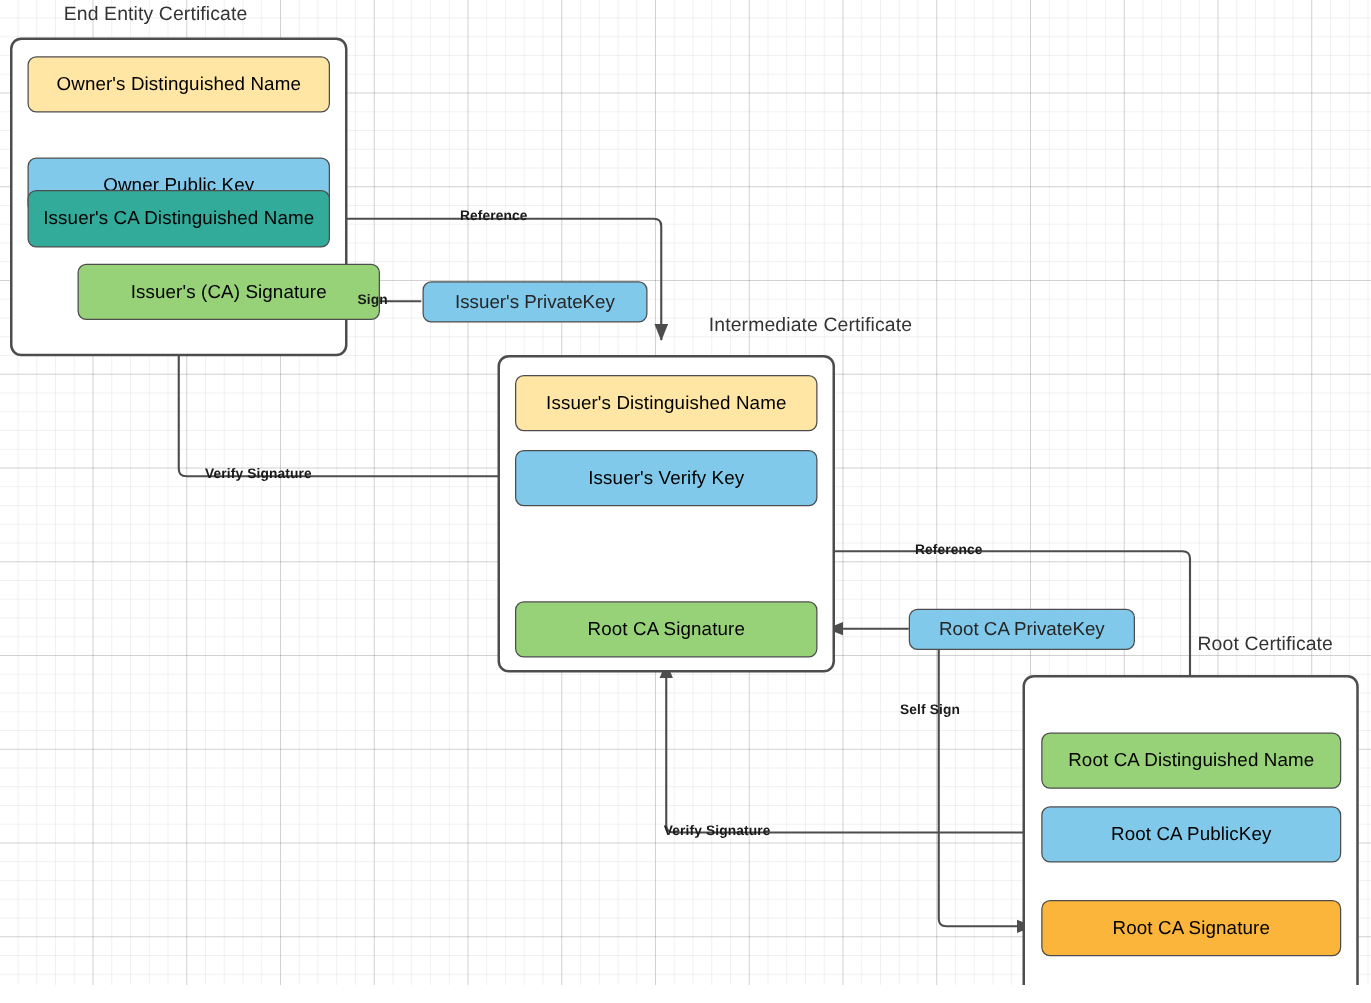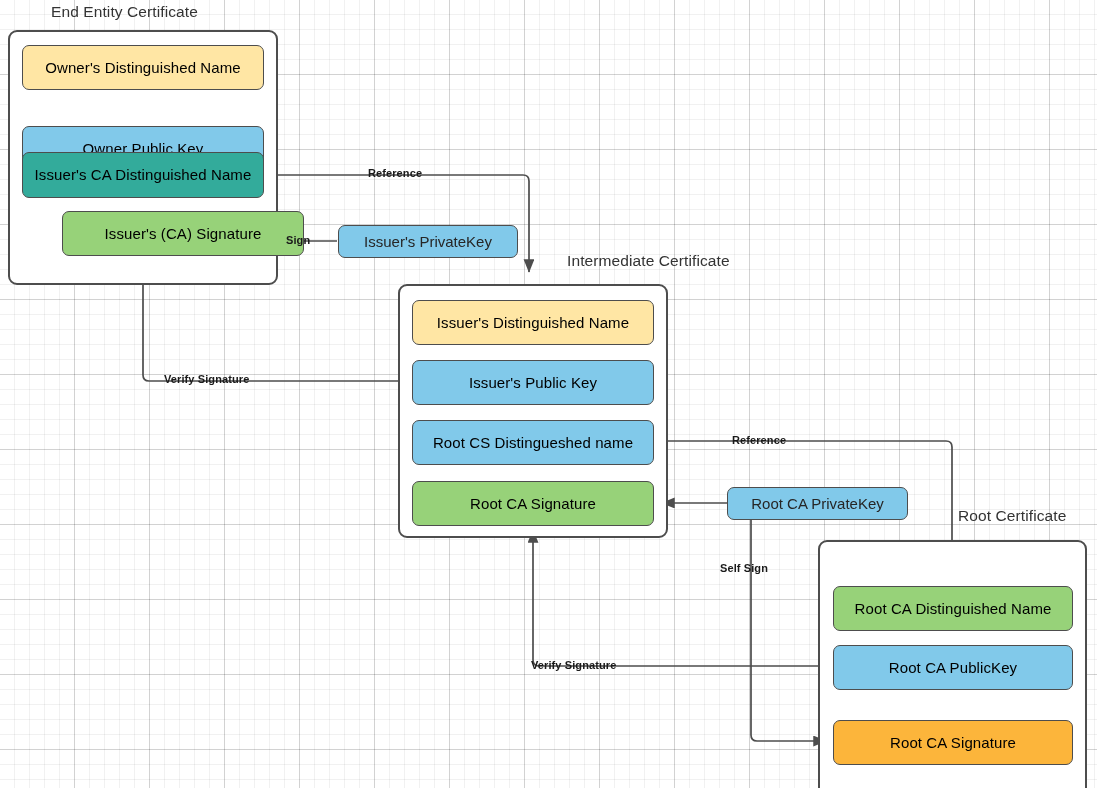--- a/index.html
+++ b/index.html
@@ -142,23 +142,22 @@
   <div class="field f-teal" style="left:22px; top:152px; width:242px; height:46px;">Issuer's CA Distinguished Name</div>
 
   <div class="field f-green" style="left:22px; top:211px; width:242px; height:45px;margin-left:40px;">Issuer's (CA) Signature</div>
 
   <div class="cert-caption" style="left:567px; top:252px;">Intermediate Certificate</div>
 
   <div class="cert-box" style="left:398px; top:284px; width:270px; height:254px;"></div>
 
   <div class="field f-yellow" style="left:412px; top:300px; width:242px; height:45px;">Issuer's Distinguished Name</div>
 
-  <div class="field f-blue" style="left:412px; top:360px; width:242px; height:45px;">Issuer's Public  Key</div>
+  <div class="field f-blue" style="left:412px; top:360px; width:242px; height:45px;">Issuer's Verify  Key</div>
 
-  <div class="field f-blue" style="left:412px; top:420px; width:242px; height:45px;">Root CS Distingueshed name</div>
 
   <div class="field f-green" style="left:412px; top:481px; width:242px; height:45px;">Root CA Signature</div>
 
   <div class="cert-caption" style="left:958px; top:507px;">Root Certificate</div>
 
   <div class="cert-box" style="left:818px; top:540px; width:269px; height:257px;"></div>
 
   <div class="field f-blue" style="left:833px; top:645px; width:240px; height:45px;">Root CA PublicKey</div>
 
   <div class="field f-green" style="left:833px; top:586px; width:240px; height:45px;">Root CA Distinguished Name</div>

